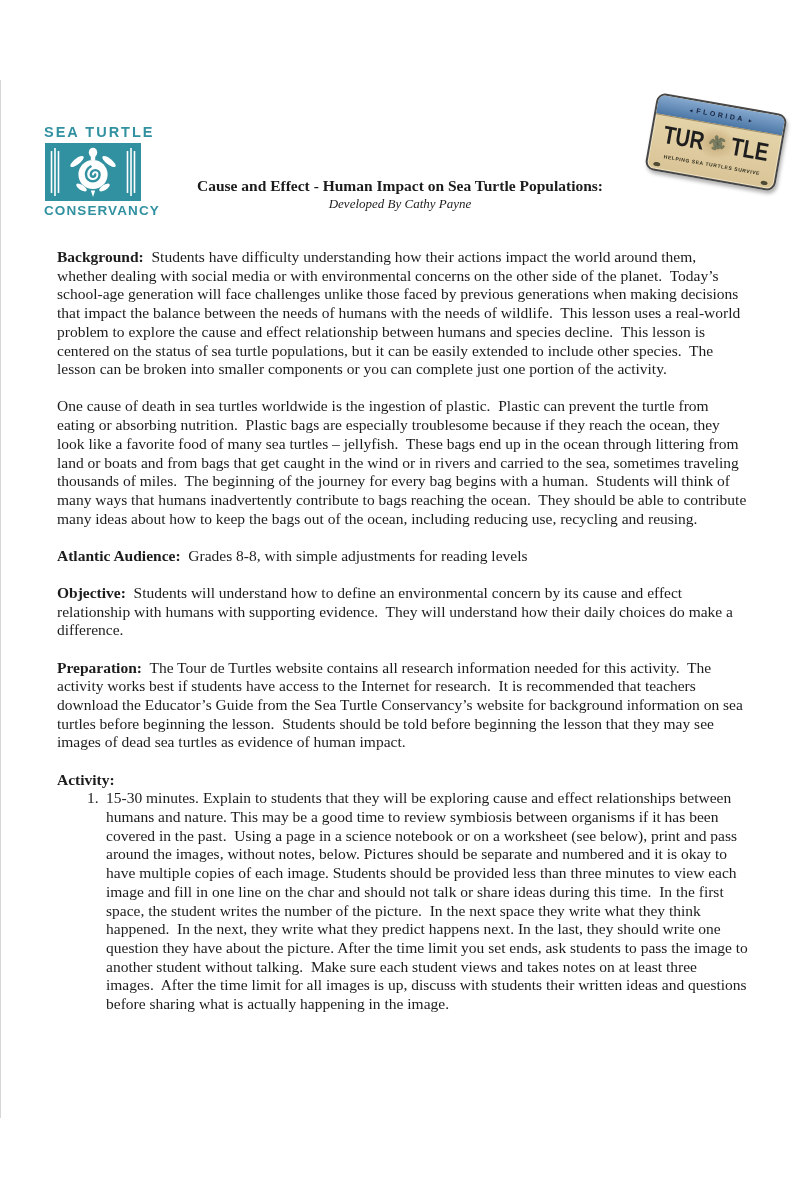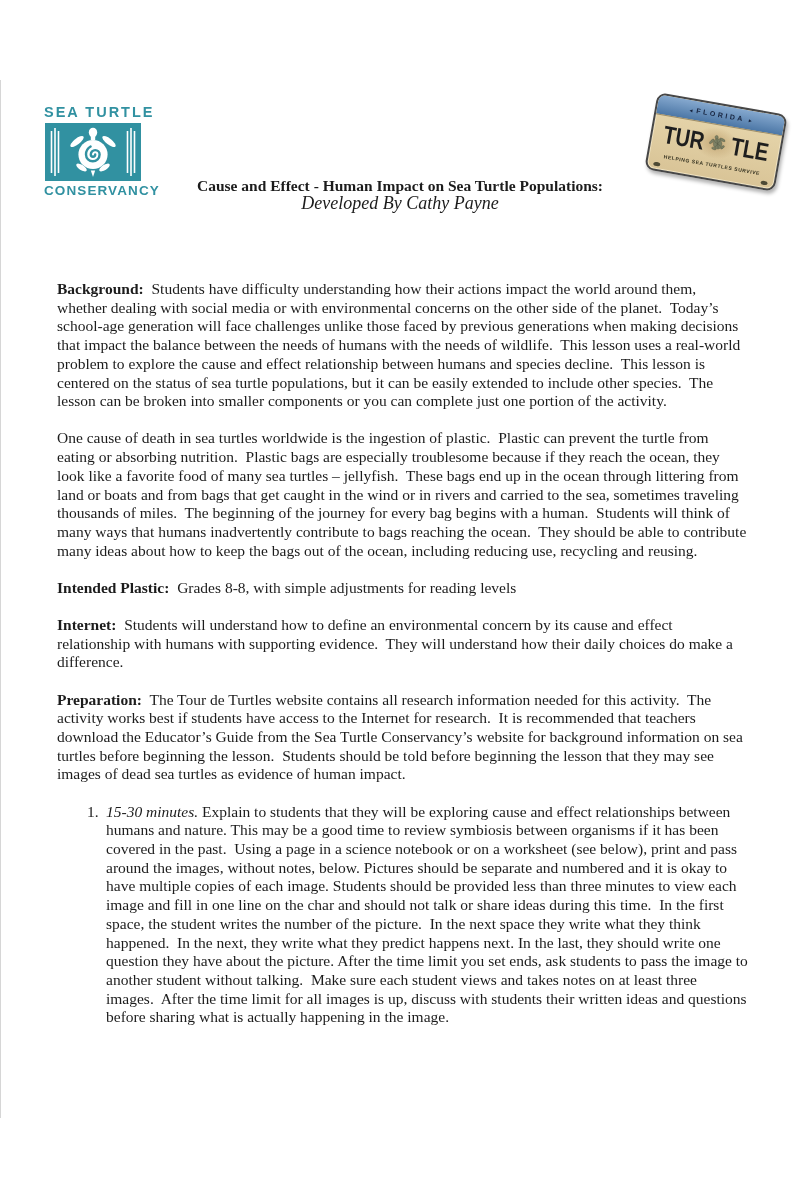--- a/index.html
+++ b/index.html
@@ -11,21 +11,21 @@
     position:relative;
     overflow:hidden;
   }
   .page{position:absolute;inset:0;background:#fff;}
   .edge-line{position:absolute;left:0;top:80px;width:1px;height:1038px;background:#d6d6d6;}
 
   
   .logo{position:absolute;left:44px;top:104px;width:98px;text-align:center;}
   .logo-top{
     font-family:"Liberation Sans",sans-serif;font-weight:700;
-    font-size:14.5px;letter-spacing:2px;color:#3191a1;white-space:nowrap;
+    font-size:14.5px;letter-spacing:2px;color:#3191a1;white-space:nowrap;margin-top:20px;
   }
   .logo-box{width:96px;height:58px;margin:3px auto 2px auto;display:block;}
   .logo-bottom{
     font-family:"Liberation Sans",sans-serif;font-weight:700;
     font-size:13.5px;letter-spacing:1.1px;color:#3191a1;white-space:nowrap;
   }
 
   
   .plate{
     position:absolute;left:650px;top:103px;width:128px;height:74px;
@@ -62,33 +62,33 @@
   .plate-caption{
     text-align:center;font-family:"Liberation Sans",sans-serif;font-weight:700;
     font-size:5px;letter-spacing:.6px;color:#33301f;line-height:1;margin-top:2px;
   }
   .plate-dot{position:absolute;bottom:3px;width:7px;height:4px;border-radius:50%;background:#4e4a35;}
   .plate-dot.l{left:6px;} .plate-dot.r{right:6px;}
 
   
   .title-block{position:absolute;left:0;top:177px;width:800px;text-align:center;}
   .title-line{font-weight:700;font-size:15.5px;line-height:17.6px;}
-  .byline{font-style:italic;font-size:18px;line-height:17.6px;}
+  .byline{font-style:italic;font-size:13px;line-height:17.6px;}
 
   
   .content{
     position:absolute;left:57px;top:248px;width:691px;
-    font-size:15.5px;line-height:18.7px;margin-top:32px;
+    font-size:15.5px;line-height:18.7px;
   }
   .para{margin:0 0 18.5px 0;white-space:pre-wrap;}
   .sec-label{font-weight:700;}
   .activity-head{font-weight:700;margin:0;}
   .activity-item{position:relative;padding-left:49px;margin-top:0;white-space:pre-wrap;}
   .item-number{position:absolute;left:30px;top:0;white-space:nowrap;}
-  .item-lead{font-style:italic;}
+  .item-lead{}
 </style>
 </head>
 <body>
 
 <div class="page">
   <div class="edge-line"></div>
 
   <div class="logo">
     <div class="logo-top">SEA TURTLE</div>
     <svg class="logo-box" viewBox="0 0 96 58" xmlns="http://www.w3.org/2000/svg">
@@ -149,23 +149,24 @@
     <div class="title-line">Cause and Effect - Human Impact on Sea Turtle Populations:</div>
     <div class="byline">Developed By Cathy Payne</div>
   </div>
 
   <div class="content">
 
     <p class="para"><span class="sec-label">Background:</span><span>  Students have difficulty understanding how their actions impact the world around them, whether dealing with social media or with environmental concerns on the other side of the planet.  Today’s school-age generation will face challenges unlike those faced by previous generations when making decisions that impact the balance between the needs of humans with the needs of wildlife.  This lesson uses a real-world problem to explore the cause and effect relationship between humans and species decline.  This lesson is centered on the status of sea turtle populations, but it can be easily extended to include other species.  The lesson can be broken into smaller components or you can complete just one portion of the activity.</span></p>
 
     <p class="para"><span>One cause of death in sea turtles worldwide is the ingestion of plastic.  Plastic can prevent the turtle from eating or absorbing nutrition.  Plastic bags are especially troublesome because if they reach the ocean, they look like a favorite food of many sea turtles – jellyfish.  These bags end up in the ocean through littering from land or boats and from bags that get caught in the wind or in rivers and carried to the sea, sometimes traveling thousands of miles.  The beginning of the journey for every bag begins with a human.  Students will think of many ways that humans inadvertently contribute to bags reaching the ocean.  They should be able to contribute many ideas about how to keep the bags out of the ocean, including reducing use, recycling and reusing.</span></p>
 
-    <p class="para"><span class="sec-label">Intended Plastic:</span><span>  Grades 8-8, with simple adjustments for reading levels</span></p>
+    <p class="para"><span class="sec-label">Atlantic Audience:</span><span>  Grades 8-8, with simple adjustments for reading levels</span></p>
 
-    <p class="para"><span class="sec-label">Internet:</span><span>  Students will understand how to define an environmental concern by its cause and effect relationship with humans with supporting evidence.  They will understand how their daily choices do make a difference.</span></p>
+    <p class="para"><span class="sec-label">Objective:</span><span>  Students will understand how to define an environmental concern by its cause and effect relationship with humans with supporting evidence.  They will understand how their daily choices do make a difference.</span></p>
 
     <p class="para"><span class="sec-label">Preparation:</span><span>  The Tour de Turtles website contains all research information needed for this activity.  The activity works best if students have access to the Internet for research.  It is recommended that teachers download the Educator’s Guide from the Sea Turtle Conservancy’s website for background information on sea turtles before beginning the lesson.  Students should be told before beginning the lesson that they may see images of dead sea turtles as evidence of human impact.</span></p>
 
+    <p class="para activity-head">Activity:</p>
 
     <div class="activity-item"><span class="item-number">1.</span><span class="item-lead">15-30 minutes.</span><span> Explain to students that they will be exploring cause and effect relationships between humans and nature. This may be a good time to review symbiosis between organisms if it has been covered in the past.  Using a page in a science notebook or on a worksheet (see below), print and pass around the images, without notes, below. Pictures should be separate and numbered and it is okay to have multiple copies of each image. Students should be provided less than three minutes to view each image and fill in one line on the char and should not talk or share ideas during this time.  In the first space, the student writes the number of the picture.  In the next space they write what they think happened.  In the next, they write what they predict happens next. In the last, they should write one question they have about the picture. After the time limit you set ends, ask students to pass the image to another student without talking.  Make sure each student views and takes notes on at least three images.  After the time limit for all images is up, discuss with students their written ideas and questions before sharing what is actually happening in the image.</span></div>
 
   </div>
 </div>
 
 </body></html>

